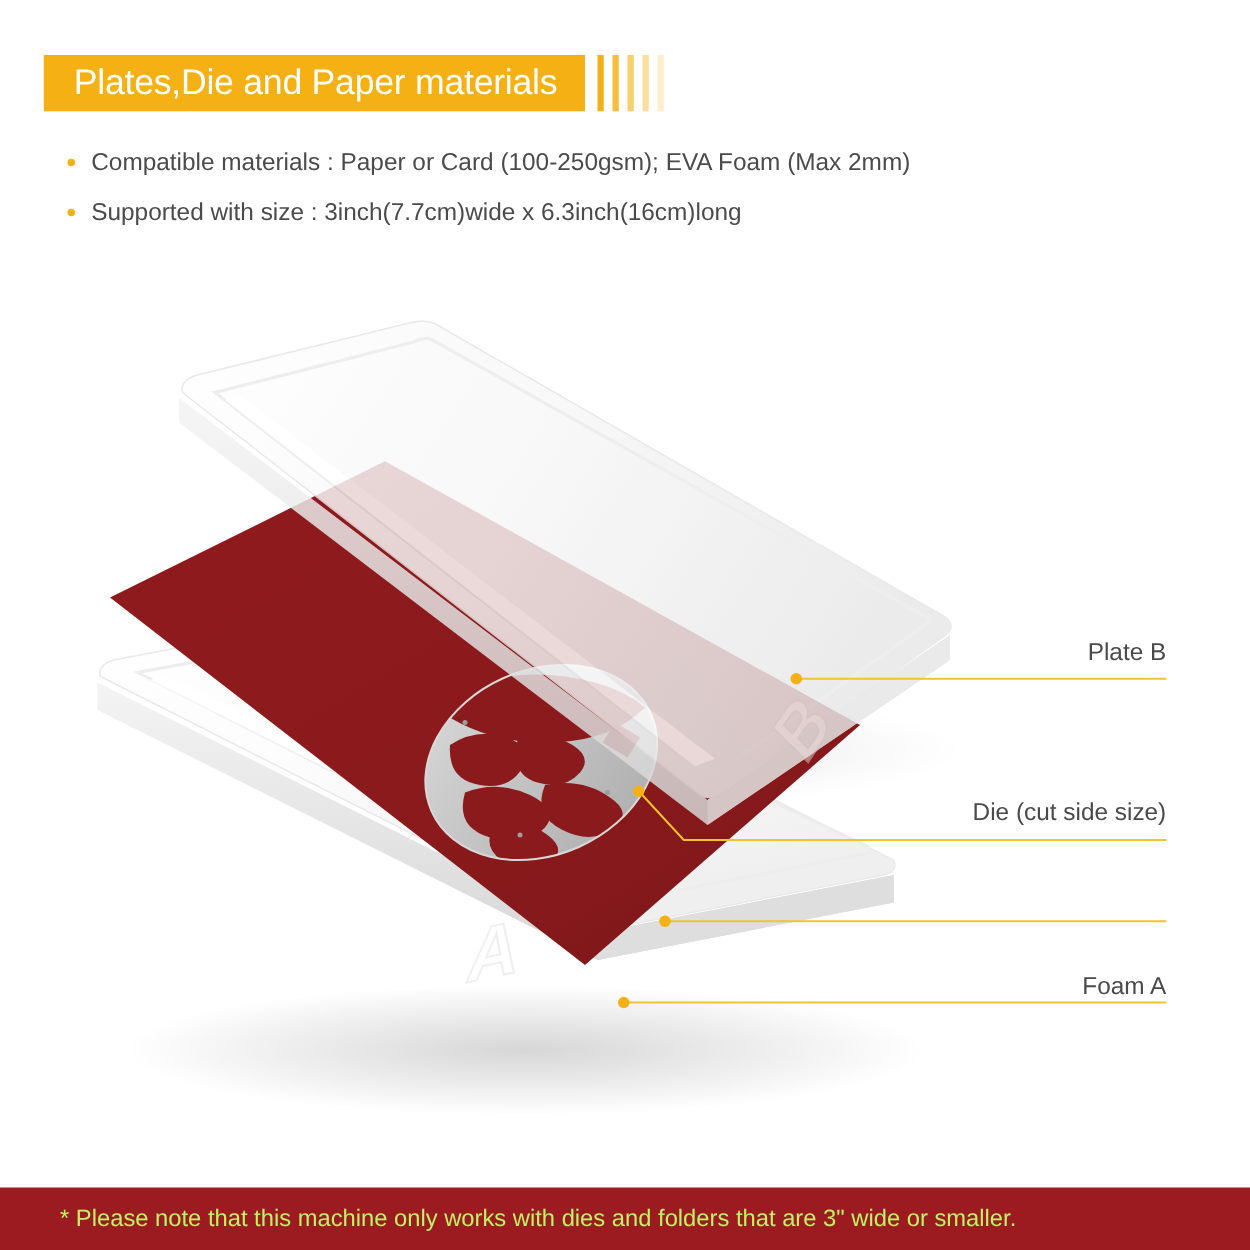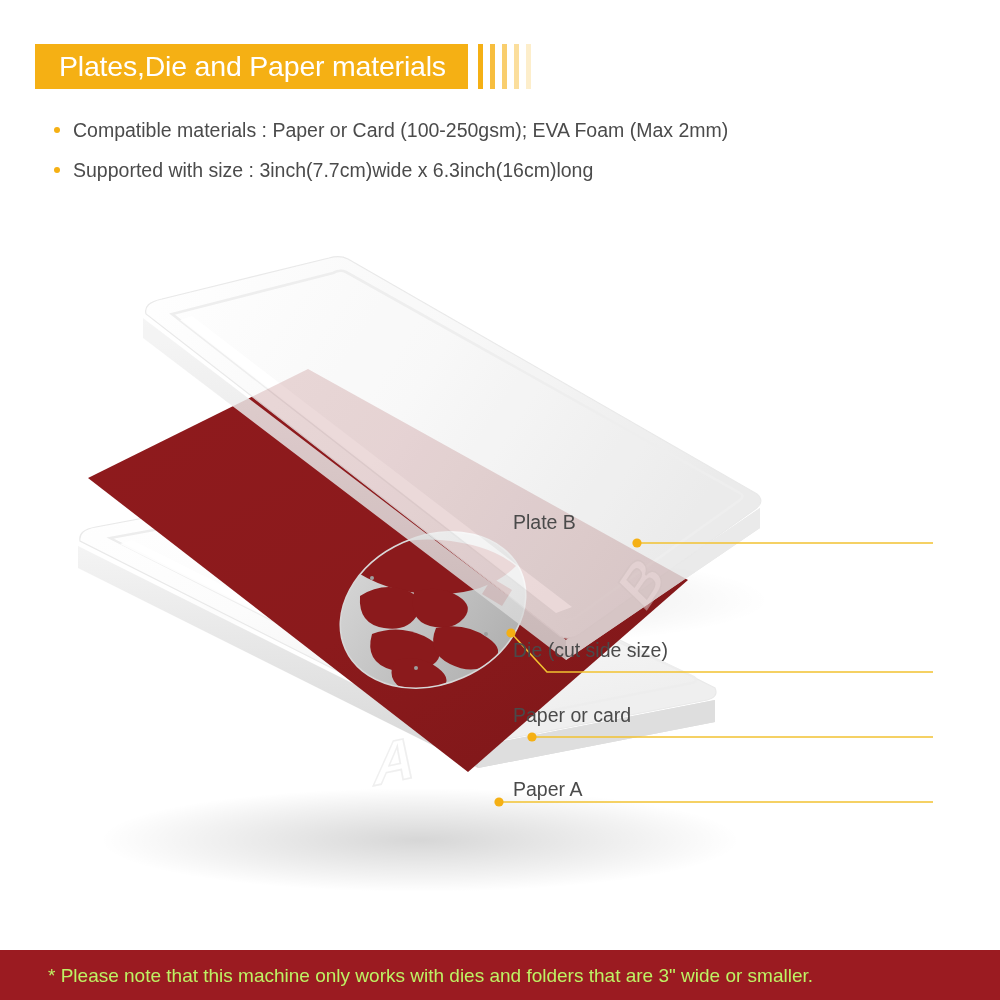--- a/index.html
+++ b/index.html
@@ -98,20 +98,21 @@
     position: absolute;
     left: 0;
     top: 0;
     width: 1000px;
     height: 1000px;
   }
   .callout {
     position: absolute;
     right: 67px;
     width: 420px;
+    text-align: right;
   }
   .callout-label {
     color: #4a4a4a;
     font-size: 19.5px;
     line-height: 1;
     white-space: nowrap;
     display: block;
     padding-bottom: 9px;
   }
 
@@ -315,23 +316,20 @@
 </svg>
 </div>
 
 <div class="callouts">
   <div class="callout callout-b">
     <span class="callout-label">Plate B</span>
   </div>
   <div class="callout callout-d">
     <span class="callout-label">Die (cut side size)</span>
   </div>
-  <div class="callout callout-p">
-    <span class="callout-label">Paper or card</span>
-  </div>
   <div class="callout callout-a">
-    <span class="callout-label">Paper A</span>
+    <span class="callout-label">Foam A</span>
   </div>
 </div>
 
 <div class="footer">
   <span class="footer-text">* Please note that this machine only works with dies and folders that are 3" wide or smaller.</span>
 </div>
 
 </body></html>

